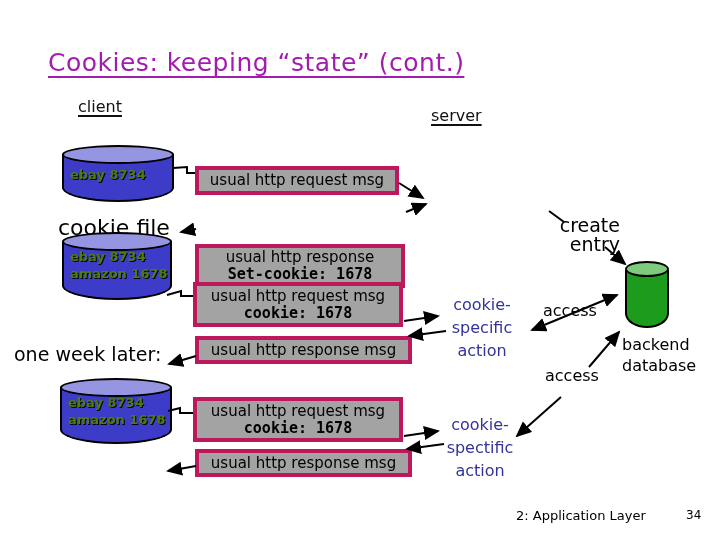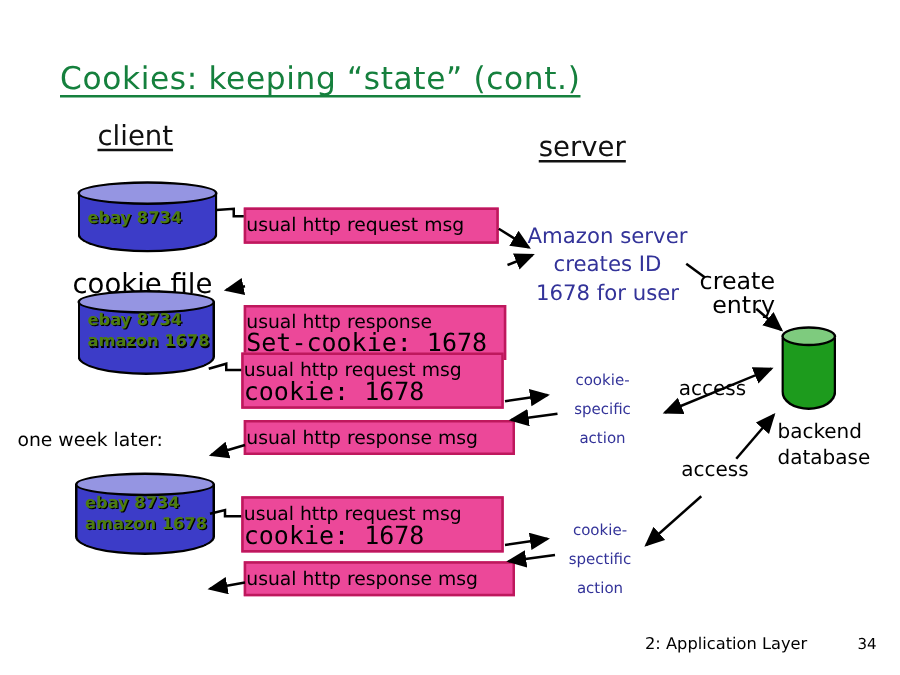--- a/index.html
+++ b/index.html
@@ -1,38 +1,38 @@
 <!DOCTYPE html>
 <html><head>
 <meta charset="utf-8">
 <style>
   html,body{margin:0;padding:0;background:#888;}
   .slide{position:relative;width:720px;height:540px;background:#fff;overflow:hidden;
          font-family:"DejaVu Sans","Liberation Sans",sans-serif;color:#000;}
   .abs{position:absolute;}
-  .title{font-size:25px;letter-spacing:.5px;color:#15803d;
+  .title{font-size:25px;letter-spacing:.5px;color:#a21caf;
          text-decoration:underline;text-decoration-thickness:2px;text-underline-offset:5px;}
-  .hdr{font-size:22px;color:#111;text-decoration:underline;text-decoration-thickness:2px;text-underline-offset:3px;}
-  .box{border:2px solid #be185d;background:#ec4899;box-sizing:border-box;
-       display:flex;flex-direction:column;justify-content:center;align-items:flex-start;}
+  .hdr{font-size:16px;color:#111;text-decoration:underline;text-decoration-thickness:2px;text-underline-offset:3px;}
+  .box{border:4px solid #be185d;background:#a3a3a3;box-sizing:border-box;
+       display:flex;flex-direction:column;justify-content:center;align-items:center;}
   .box .l1{font-size:15px;line-height:17px;white-space:nowrap;}
-  .box .l2{font-family:"DejaVu Sans Mono","Liberation Mono",monospace;font-weight:normal;
-           font-size:20px;line-height:17px;white-space:nowrap;}
+  .box .l2{font-family:"DejaVu Sans Mono","Liberation Mono",monospace;font-weight:bold;
+           font-size:15px;line-height:17px;white-space:nowrap;}
   .cyl .cbody{position:absolute;left:0;right:0;top:9px;bottom:0;border:2px solid #000;border-top:none;
               border-radius:0 0 55% 55%/0 0 16px 16px;box-sizing:border-box;}
   .cyl .ctop{position:absolute;left:0;right:0;top:0;height:19px;border:2px solid #000;
              border-radius:50%;box-sizing:border-box;}
   .cyl.blue .cbody{background:#3c3cc8;}
   .cyl.blue .ctop{background:#9595e2;}
   .cyl.green .cbody{background:#1d9b1d;}
   .cyl.green .ctop{background:#7ecb7e;}
   .ctext{position:absolute;left:8px;color:#4d7c0f;font-weight:bold;font-size:13px;line-height:16px;
          text-shadow:1px 1px 0 #000;white-space:nowrap;}
   .navy{color:#333399;}
-  .note{font-size:12px;line-height:23px;text-align:center;white-space:nowrap;}
+  .note{font-size:16px;line-height:23px;text-align:center;white-space:nowrap;}
   .plain{font-size:16px;white-space:nowrap;}
   svg.overlay{position:absolute;left:0;top:0;pointer-events:none;}
 </style>
 </head>
 <body>
 
 <div class="slide">
 
   <div class="abs title" style="left:48px;top:48px;">Cookies: keeping “state” (cont.)</div>
 
@@ -47,21 +47,21 @@
 
   <div class="abs" style="left:58px;top:215px;font-size:22px;">cookie file</div>
 
   <div class="abs cyl blue" style="left:62px;top:232px;width:110px;height:68px;">
     <div class="cbody"></div>
     <div class="ctop"></div>
     <div class="ctext" style="top:17px;">ebay 8734</div>
     <div class="ctext" style="top:34px;">amazon 1678</div>
   </div>
 
-  <div class="abs" style="left:14px;top:343px;font-size:15px;">one week later:</div>
+  <div class="abs" style="left:14px;top:343px;font-size:19px;">one week later:</div>
 
   <div class="abs cyl blue" style="left:60px;top:378px;width:112px;height:66px;">
     <div class="cbody"></div>
     <div class="ctop"></div>
     <div class="ctext" style="top:17px;">ebay 8734</div>
     <div class="ctext" style="top:34px;">amazon 1678</div>
   </div>
 
   <div class="abs box" style="left:195px;top:166px;width:204px;height:29px;">
     <span class="l1">usual http request msg</span>
@@ -78,25 +78,20 @@
     <span class="l1">usual http response msg</span>
   </div>
   <div class="abs box" style="left:193px;top:397px;width:210px;height:45px;">
     <span class="l1">usual http request msg</span>
     <span class="l2">cookie: 1678</span>
   </div>
   <div class="abs box" style="left:195px;top:449px;width:217px;height:28px;">
     <span class="l1">usual http response msg</span>
   </div>
 
-  <div class="abs note navy" style="left:413px;top:178px;width:146px;font-size:17px;">
-    <div>Amazon server</div>
-    <div>creates ID</div>
-    <div>1678 for user</div>
-  </div>
 
   <div class="abs" style="left:552px;top:216px;width:68px;font-size:19px;line-height:19px;text-align:right;">
     <div>create</div>
     <div>entry</div>
   </div>
 
   <div class="abs note navy" style="left:440px;top:293px;width:84px;">
     <div>cookie-</div>
     <div>specific</div>
     <div>action</div>

